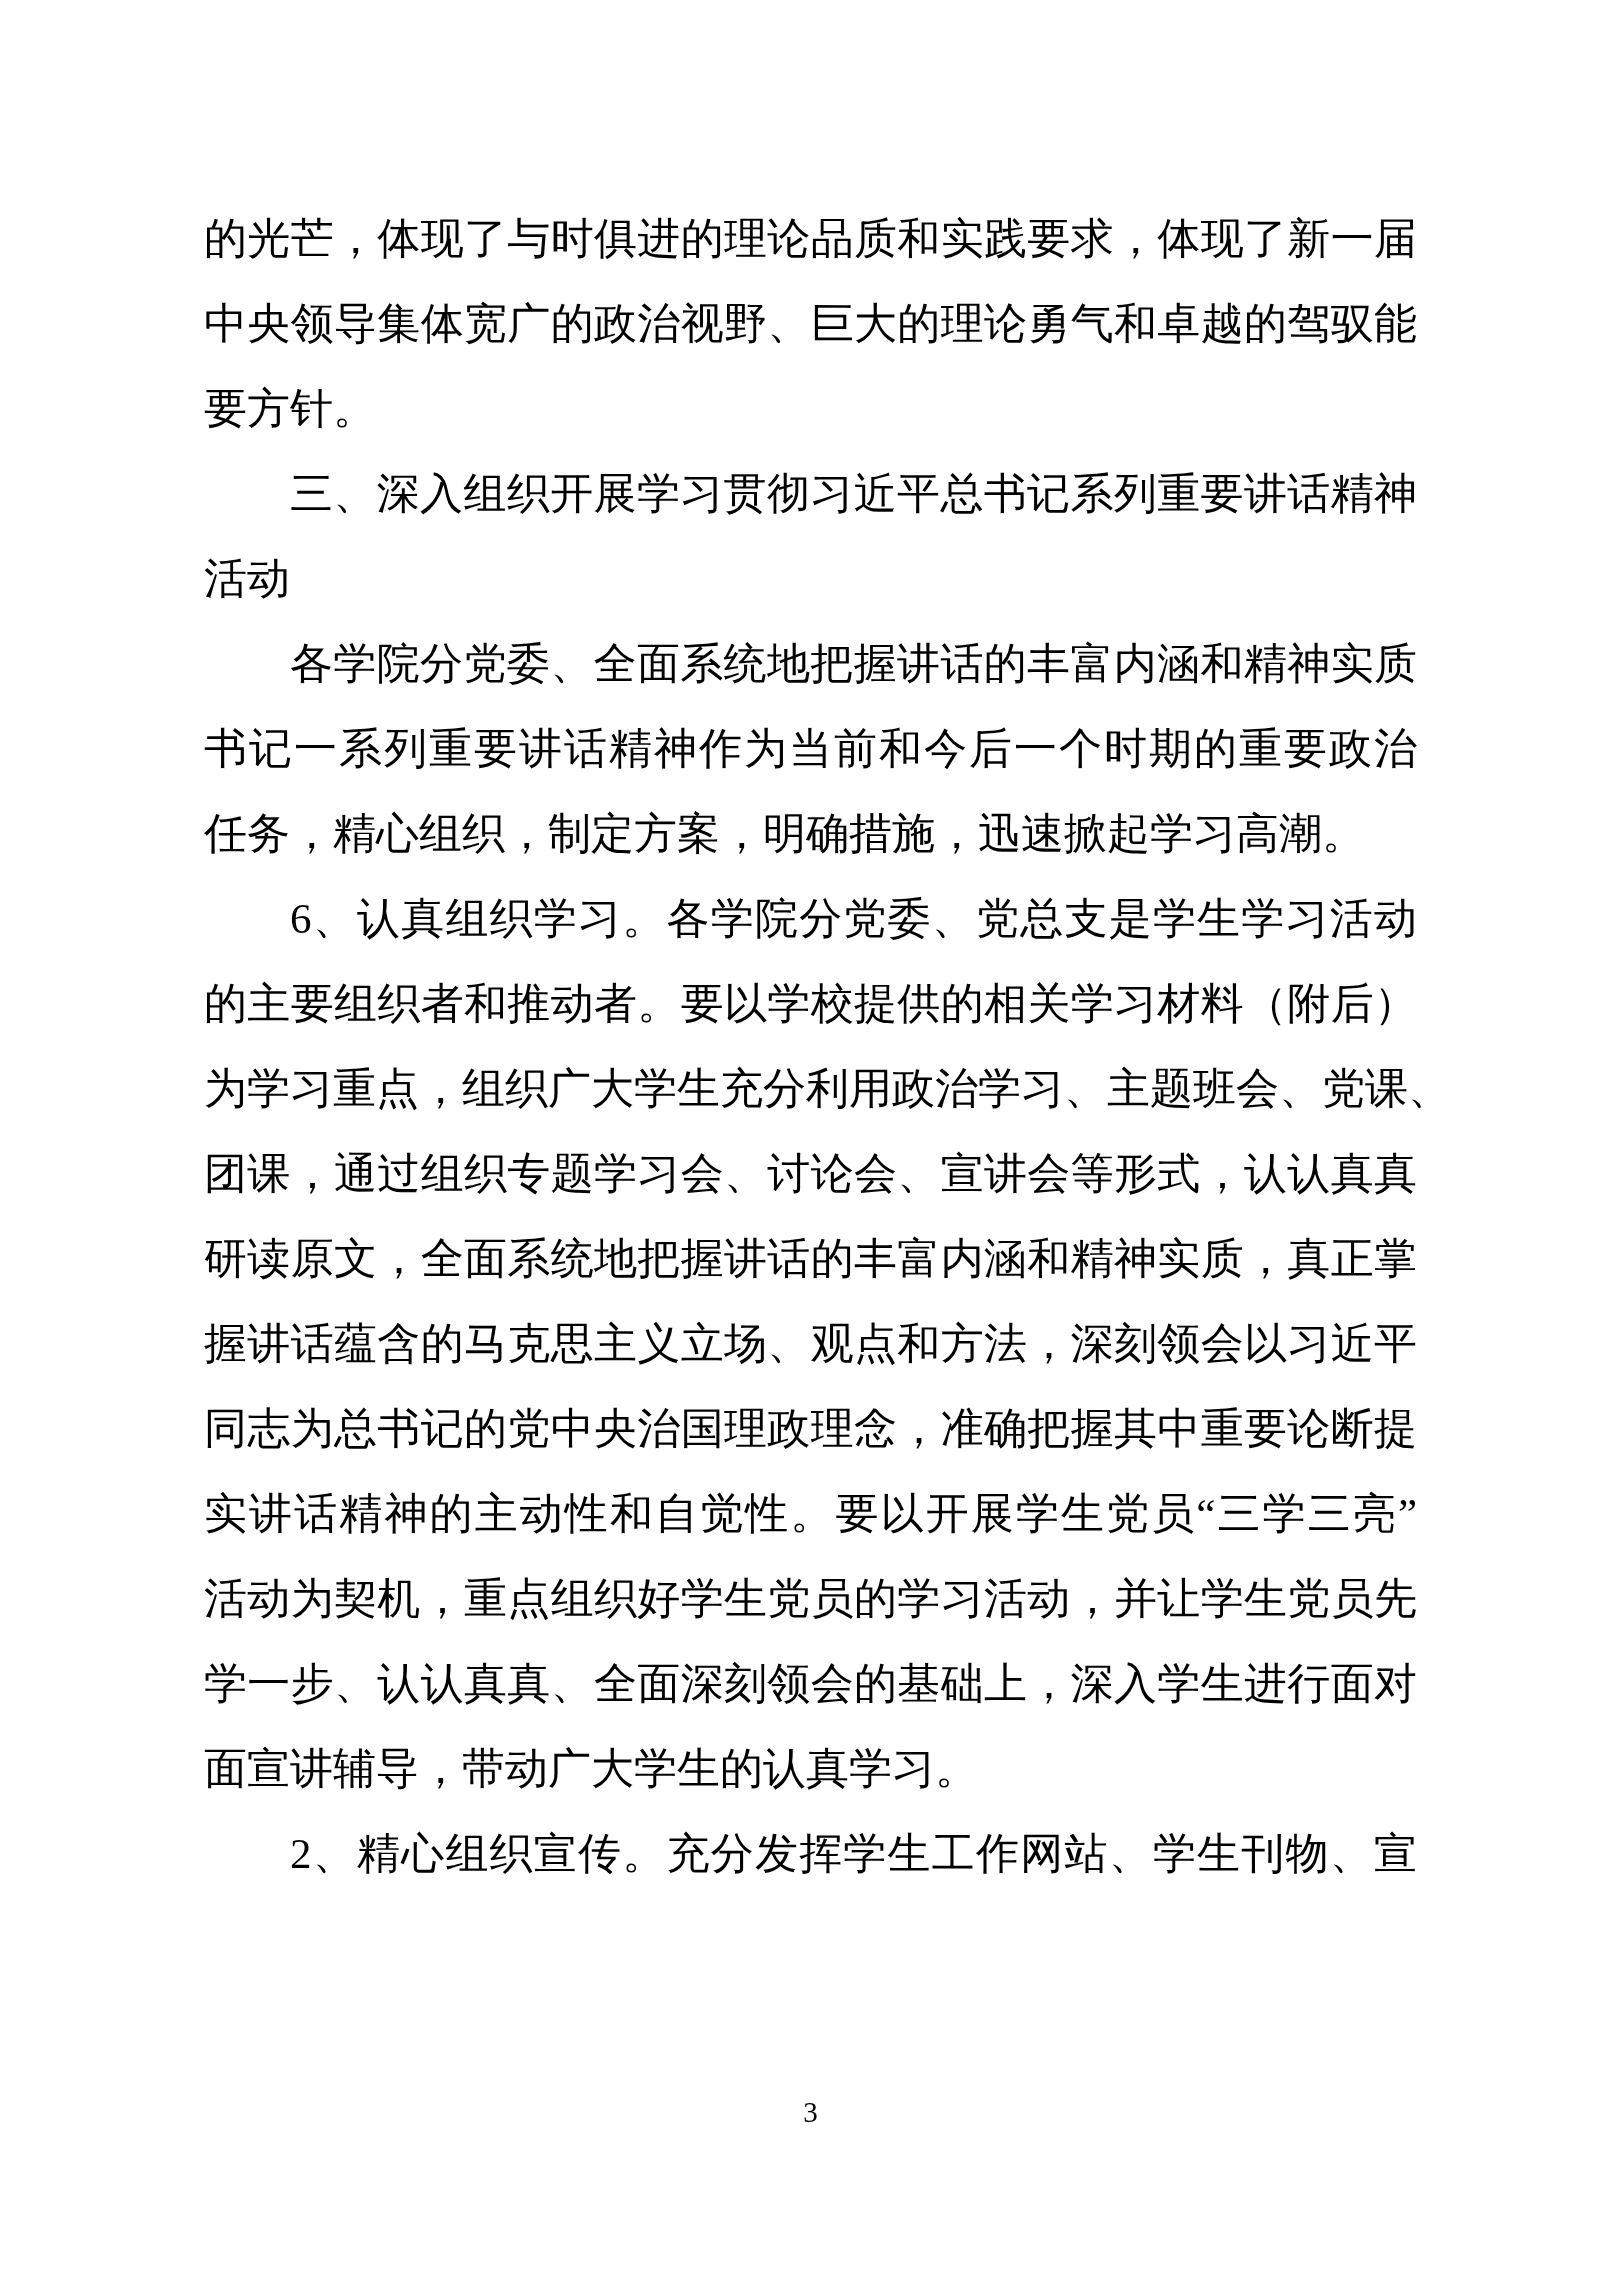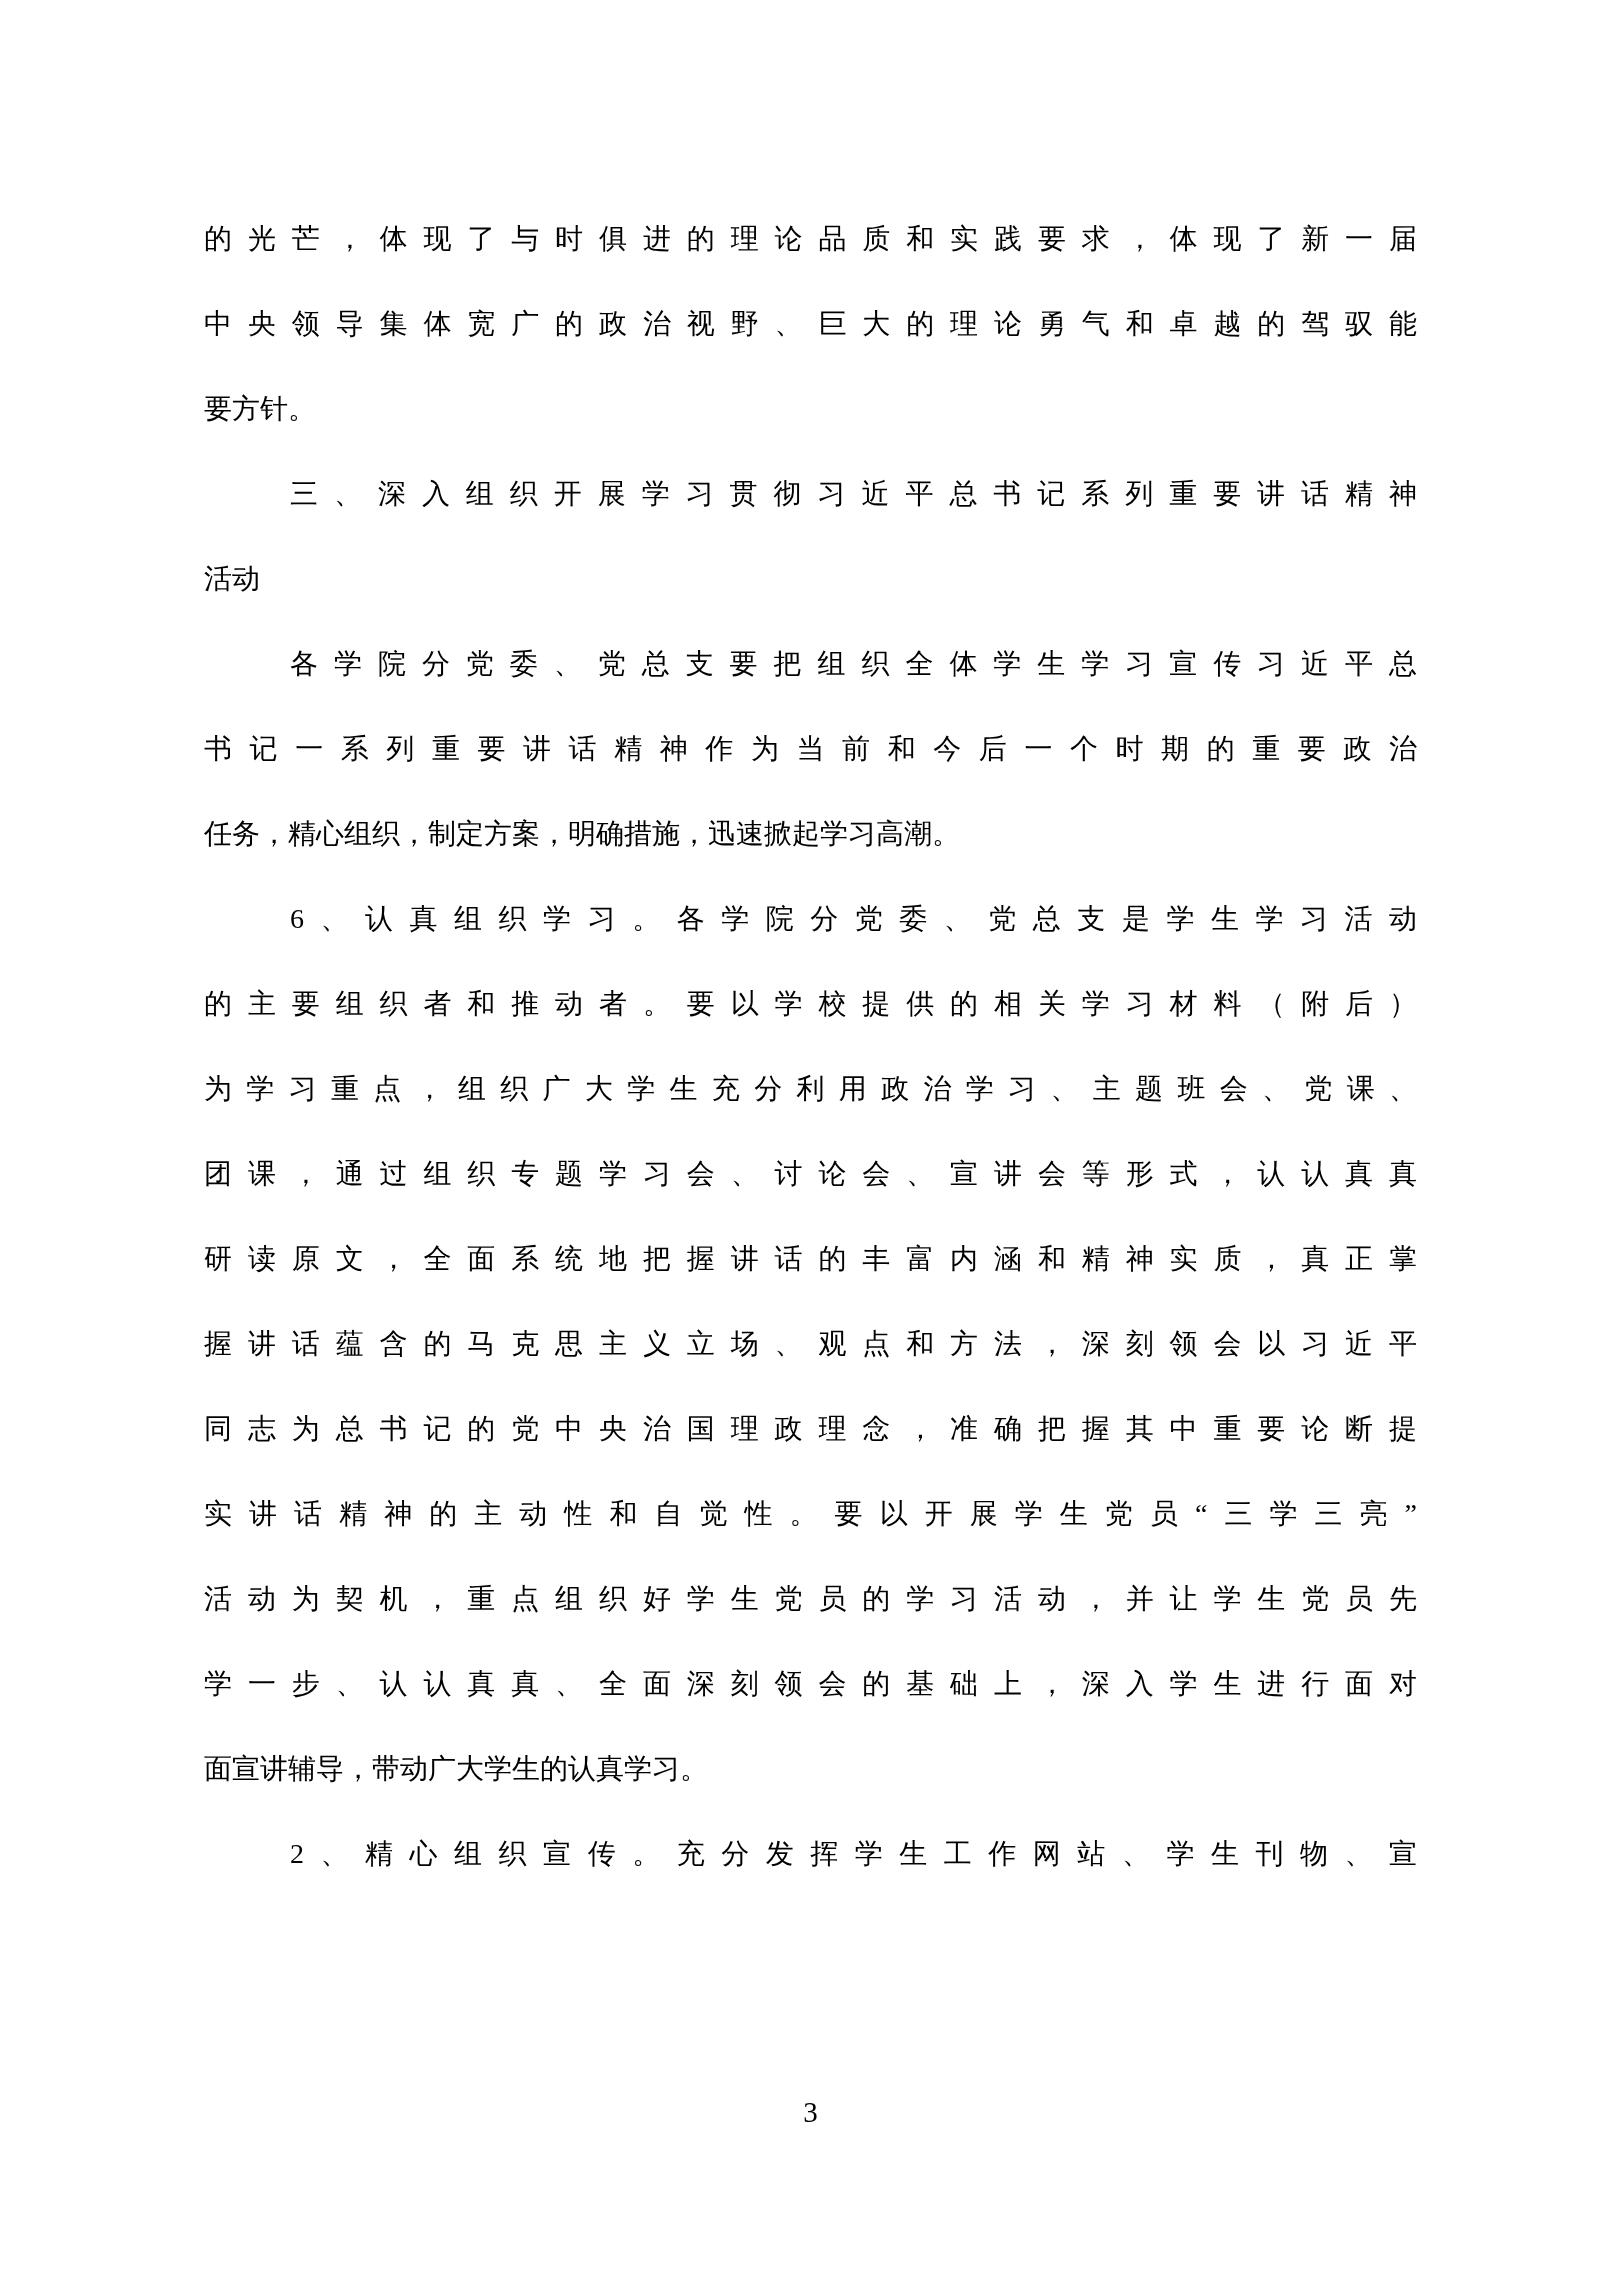--- a/index.html
+++ b/index.html
@@ -19,21 +19,21 @@
   .content {
     position: absolute;
     left: 204px;
     top: 196px;
     width: 1213px;
   }
   .para { margin: 0; padding: 0; }
   .line {
     height: 85px;
     line-height: 85px;
-    font-size: 28px;
+    font-size: 43px;
     color: #000000;
     white-space: nowrap;
     text-align: justify;
     text-justify: inter-character;
   }
   .line.fill {
     text-align-last: justify;
   }
   .line.indent {
     text-indent: 86px;
@@ -64,21 +64,21 @@
       <div class="line fill">中央领导集体宽广的政治视野、巨大的理论勇气和卓越的驾驭能</div>
       <div class="line">要方针。</div>
     </div>
 
     <div class="para heading">
       <div class="line fill indent">三、深入组织开展学习贯彻习近平总书记系列重要讲话精神</div>
       <div class="line">活动</div>
     </div>
 
     <div class="para">
-      <div class="line fill indent">各学院分党委、党总支要把组织全体学生学习宣传习近平总</div>
+      <div class="line fill indent">各学院分党委、全面系统地把握讲话的丰富内涵和精神实质</div>
       <div class="line fill">书记一系列重要讲话精神作为当前和今后一个时期的重要政治</div>
       <div class="line">任务，精心组织，制定方案，明确措施，迅速掀起学习高潮。</div>
     </div>
 
     <div class="para">
       <div class="line fill indent">6、认真组织学习。各学院分党委、党总支是学生学习活动</div>
       <div class="line fill">的主要组织者和推动者。要以学校提供的相关学习材料（附后）</div>
       <div class="line fill">为学习重点，组织广大学生充分利用政治学习、主题班会、党课、</div>
       <div class="line fill">团课，通过组织专题学习会、讨论会、宣讲会等形式，认认真真</div>
       <div class="line fill">研读原文，全面系统地把握讲话的丰富内涵和精神实质，真正掌</div>

